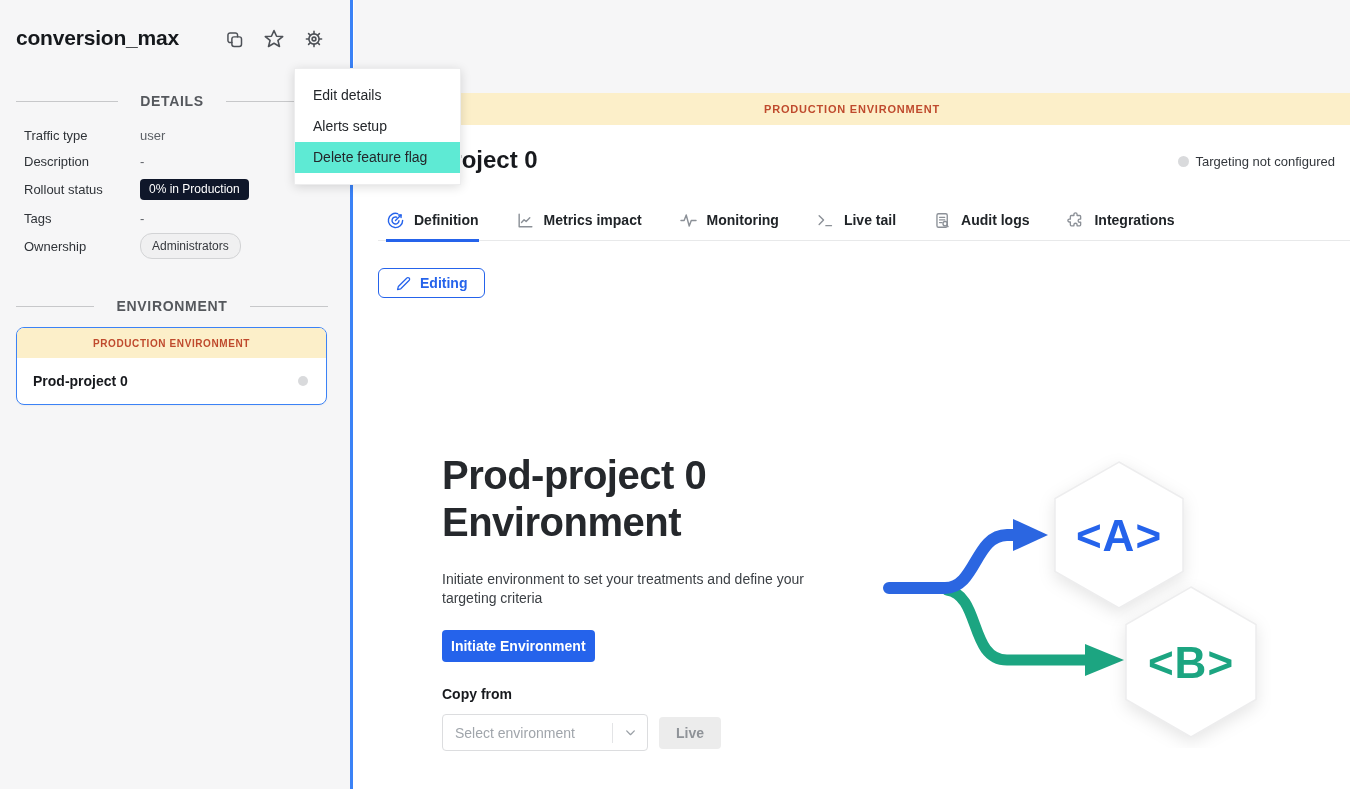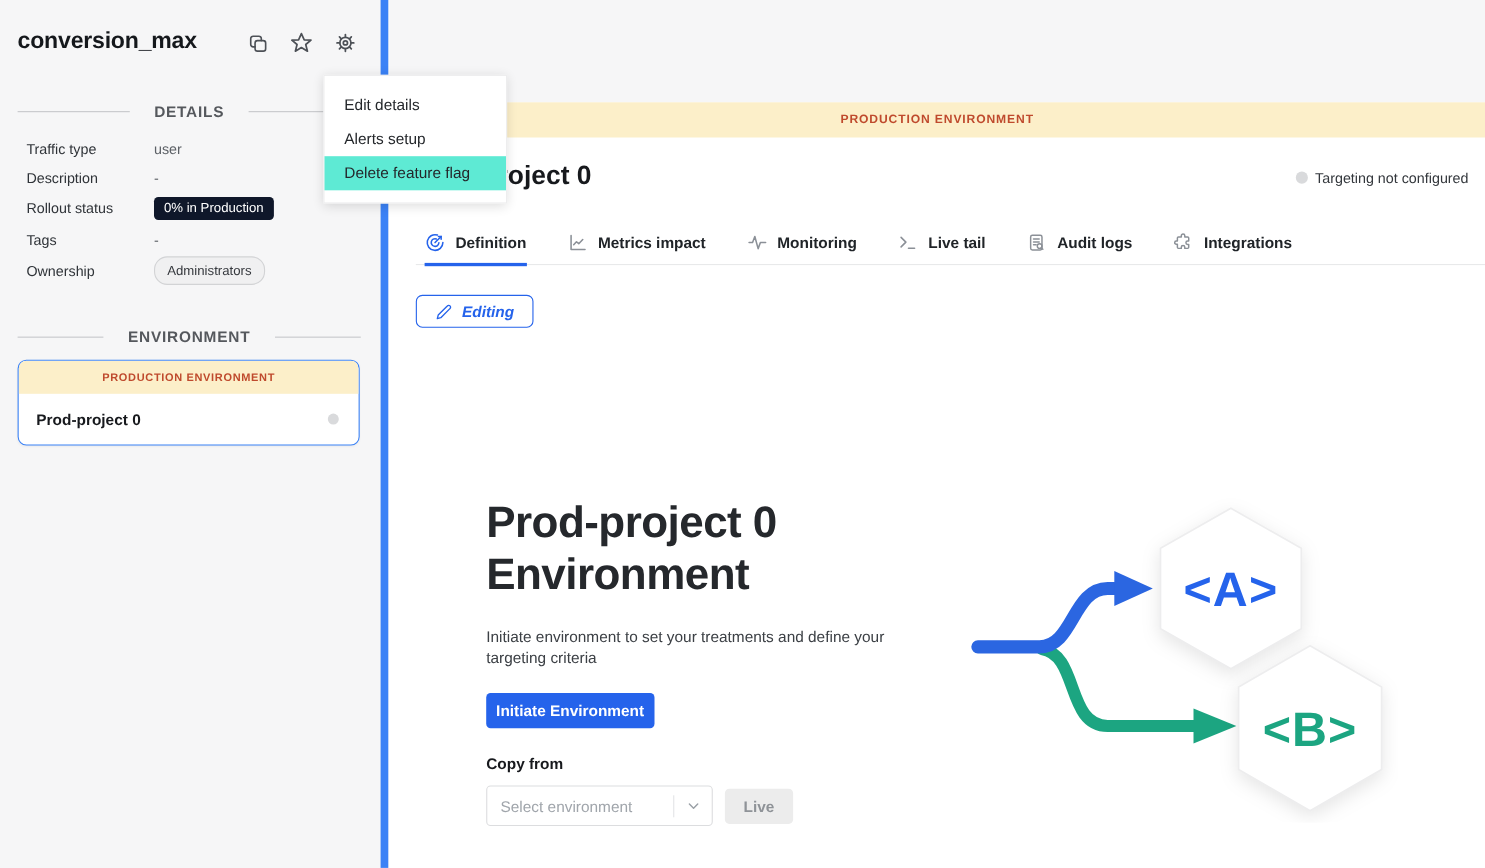--- a/index.html
+++ b/index.html
@@ -9,21 +9,21 @@
     background:#ffffff;
     position:relative;
     overflow:hidden;
     color:#1a1d21;
   }
   svg { display:block; }
 
   
   .sidebar {
     position:absolute; left:0; top:0; width:353px; height:789px;
-    background:#f6f6f7; border-right:7px solid #3b82f6;text-decoration:underline;
+    background:#f6f6f7; border-right:3px solid #3b82f6;text-decoration:underline;
   }
   .flag-title {
     position:absolute; left:16px; top:26px;
     font-size:21px; font-weight:700; color:#15181c; letter-spacing:-0.2px;
   }
   .title-icons { position:absolute; left:223px; top:28px; display:flex; gap:18px; }
   .icon-btn { width:22px; height:22px; color:#4d5157; cursor:pointer; display:flex; align-items:center; justify-content:center; }
 
   .section-head {
     position:absolute; left:16px; width:312px;
@@ -112,21 +112,21 @@
   }
   .tab .ticon { color:#8b9097; }
   .tab.active { border-bottom-color:#2563eb; }
   .tab.active .ticon { color:#2563eb; }
 
   .editing-btn {
     position:absolute; left:24px; top:268px;
     display:inline-flex; align-items:center; gap:9px;
     padding:6px 17px; background:#ffffff;
     border:1.5px solid #2563eb; border-radius:6px;
-    font-size:14px; font-weight:700; color:#2563eb; cursor:pointer;font-style:italic;
+    font-size:14px; font-weight:700; color:#2563eb; cursor:pointer;
   }
 
   .empty-title {
     position:absolute; left:88px; top:452px;
     font-size:40px; font-weight:700; line-height:47px; letter-spacing:-0.5px; color:#25282c;
   }
   .empty-desc {
     position:absolute; left:88px; top:570px; width:368px;
     font-size:14px; line-height:18.5px; color:#3c4045;
   }

